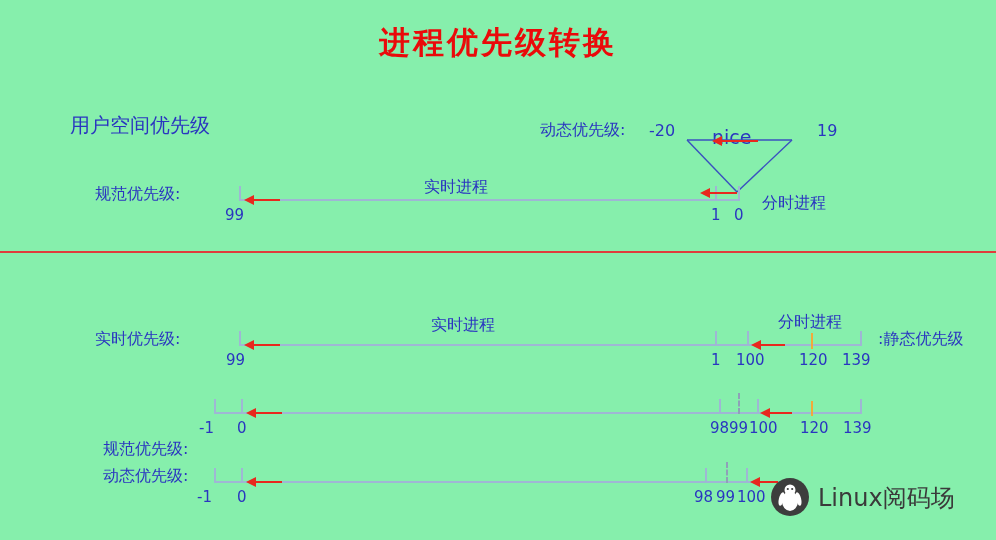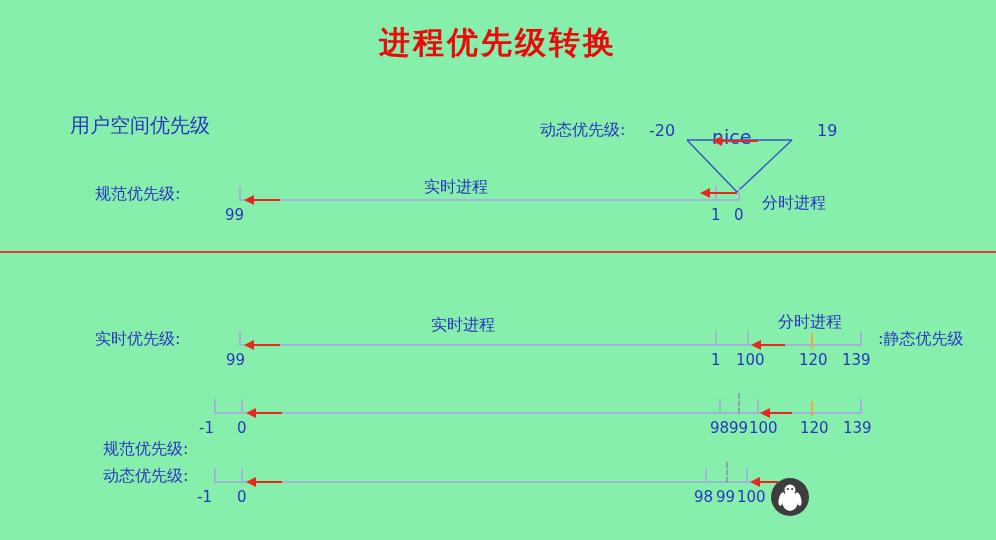--- a/index.html
+++ b/index.html
@@ -123,14 +123,15 @@
 
   <svg class="abs" style="left:770px;top:477px;" width="40" height="40">
     <circle cx="20" cy="20" r="19" fill="#3d3d3d"></circle>
     <ellipse cx="20" cy="24" rx="8" ry="10" fill="#ffffff"></ellipse>
     <circle cx="20" cy="13" r="5.5" fill="#ffffff"></circle>
     <ellipse cx="11.5" cy="22" rx="2.6" ry="7" fill="#ffffff" transform="rotate(14 11.5 22)"></ellipse>
     <ellipse cx="28.5" cy="22" rx="2.6" ry="7" fill="#ffffff" transform="rotate(-14 28.5 22)"></ellipse>
     <circle cx="17.8" cy="12" r="1.1" fill="#3d3d3d"></circle>
     <circle cx="22.2" cy="12" r="1.1" fill="#3d3d3d"></circle>
   </svg>
+  <span class="wm-text" style="left:818px;top:482px;">Linux阅码场</span>
 
 </div>
 
 </body></html>

